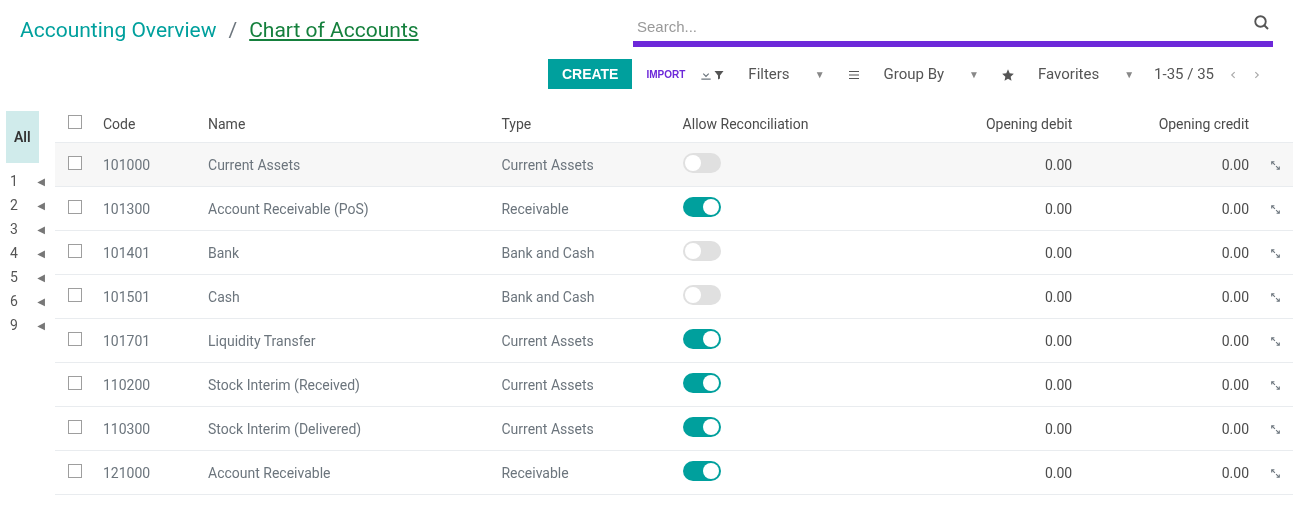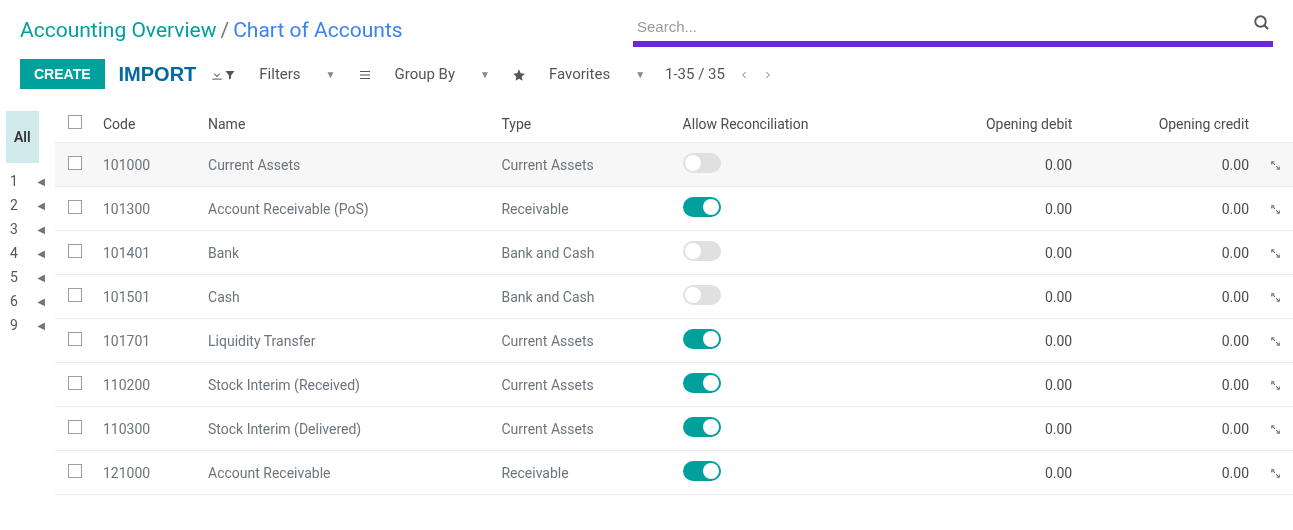--- a/index.html
+++ b/index.html
@@ -16,25 +16,25 @@
 .top-header {
   display: flex;
   justify-content: space-between;
   align-items: center;
   padding: 12px 20px 8px 20px;
 }
 .breadcrumb {
   font-size: 21px;
   display: flex;
   align-items: baseline;
-  gap: 4px;
+  gap: 12px;
 }
 .breadcrumb a { color: #00A09D; text-decoration: none; }
 .breadcrumb .sep { color: #6c757d; }
-.breadcrumb .current { color: #3b82f6; }
+.breadcrumb .current { color: #15803d; text-decoration: underline; }
 .search-wrap {
   flex: 0 0 640px;
   position: relative;
 }
 .search-input {
   width: 100%;
   border: none;
   border-bottom: 6px solid #6d28d9;
   padding: 6px 26px 6px 4px;
   font-size: 15px;
@@ -45,39 +45,39 @@
 .search-icon {
   position: absolute;
   right: 2px;
   top: 2px;
   color: #555;
 }
 
 
 .toolbar {
   display: flex;
-  justify-content: flex-start;
+  justify-content: flex-end;
   align-items: center;
-  padding: 4px 9px 16px 20px;
+  padding: 4px 31px 16px 20px;
 }
 .toolbar-left { display: flex; align-items: center; gap: 14px; }
 .btn-create {
   background: #00A09D;
   color: #fff;
   border: none;
   padding: 7px 14px;
   font-size: 14px;
   font-weight: 600;
   cursor: pointer;
 }
 .btn-import {
   background: transparent;
   border: none;
-  color: #0369a1;
-  font-size: 20px;
+  color: #6d28d9;
+  font-size: 10px;
   font-weight: 600;
   cursor: pointer;
 }
 .dl-icon { color: #6c757d; cursor: pointer; }
 
 .toolbar-right { display: flex; align-items: center; gap: 20px; }
 .filter-group { display: flex; align-items: center; gap: 22px; font-size: 15px; color: #555; }
 .filter-btn { display: inline-flex; align-items: center; gap: 23px; cursor: pointer; }
 .pager { display: flex; align-items: center; gap: 14px; color: #555; font-size: 15px;}
 .nav-arrow { color: #aaa; cursor: pointer; font-size: 16px; }

